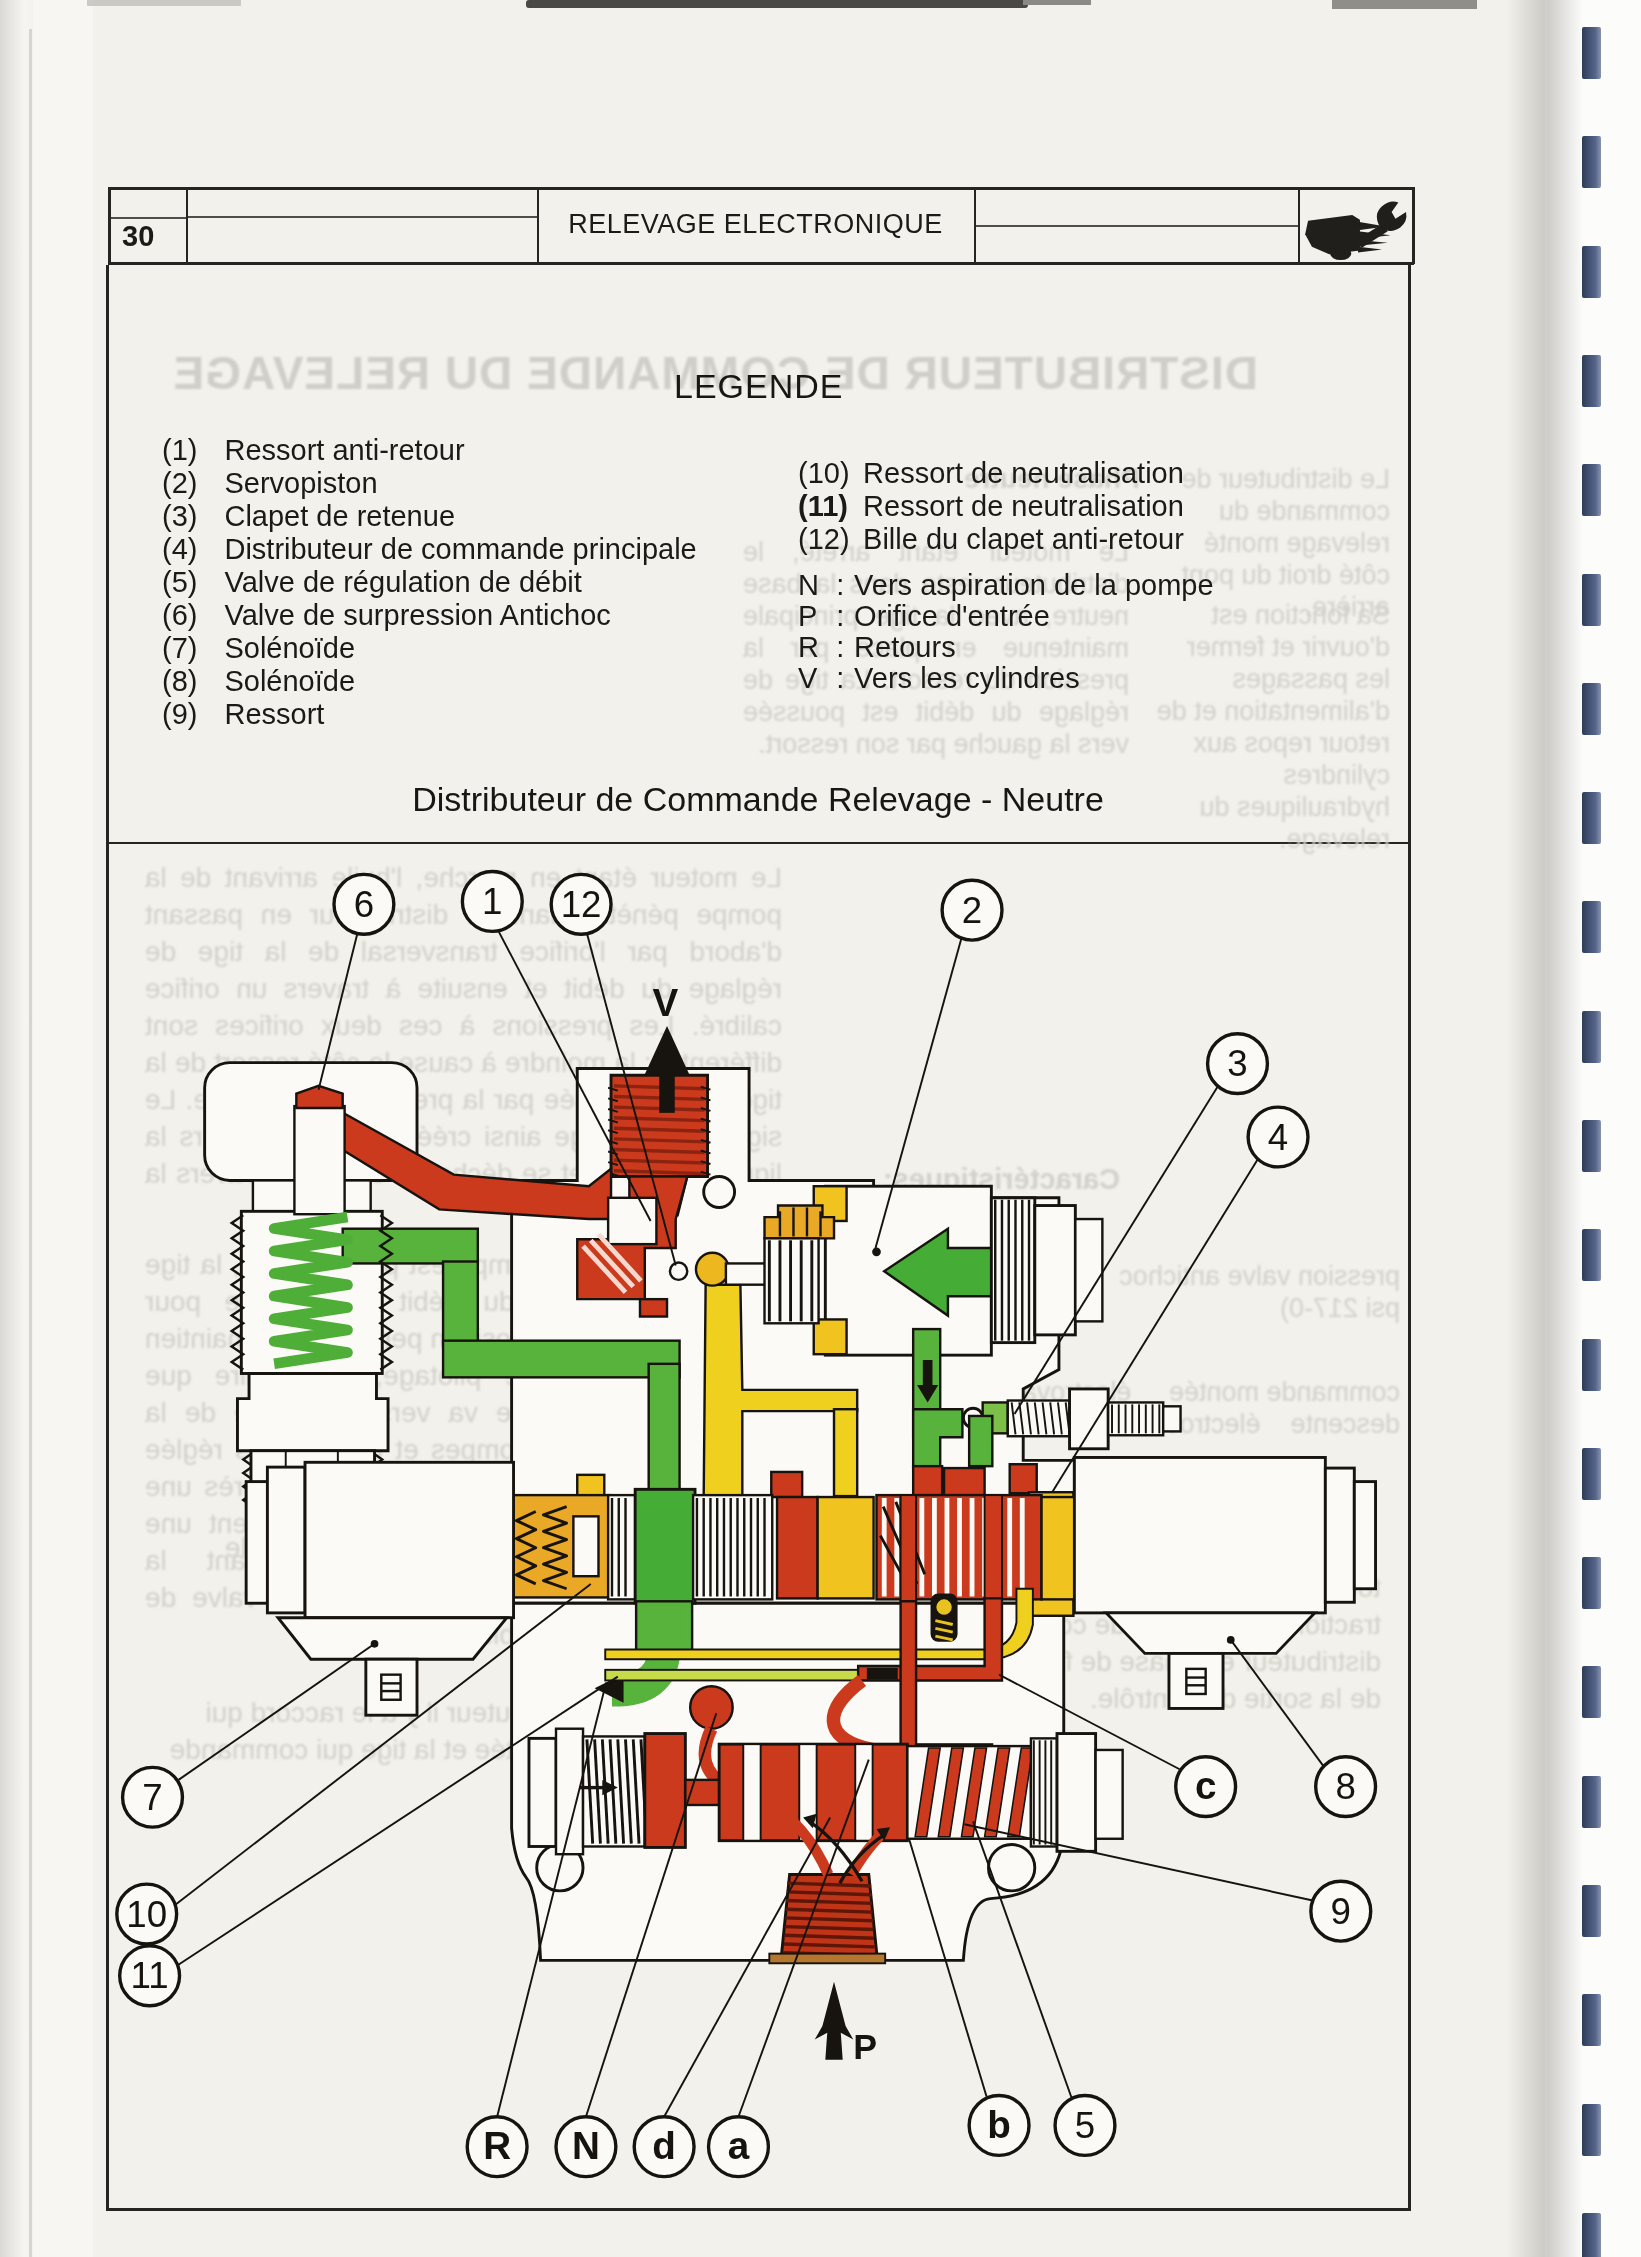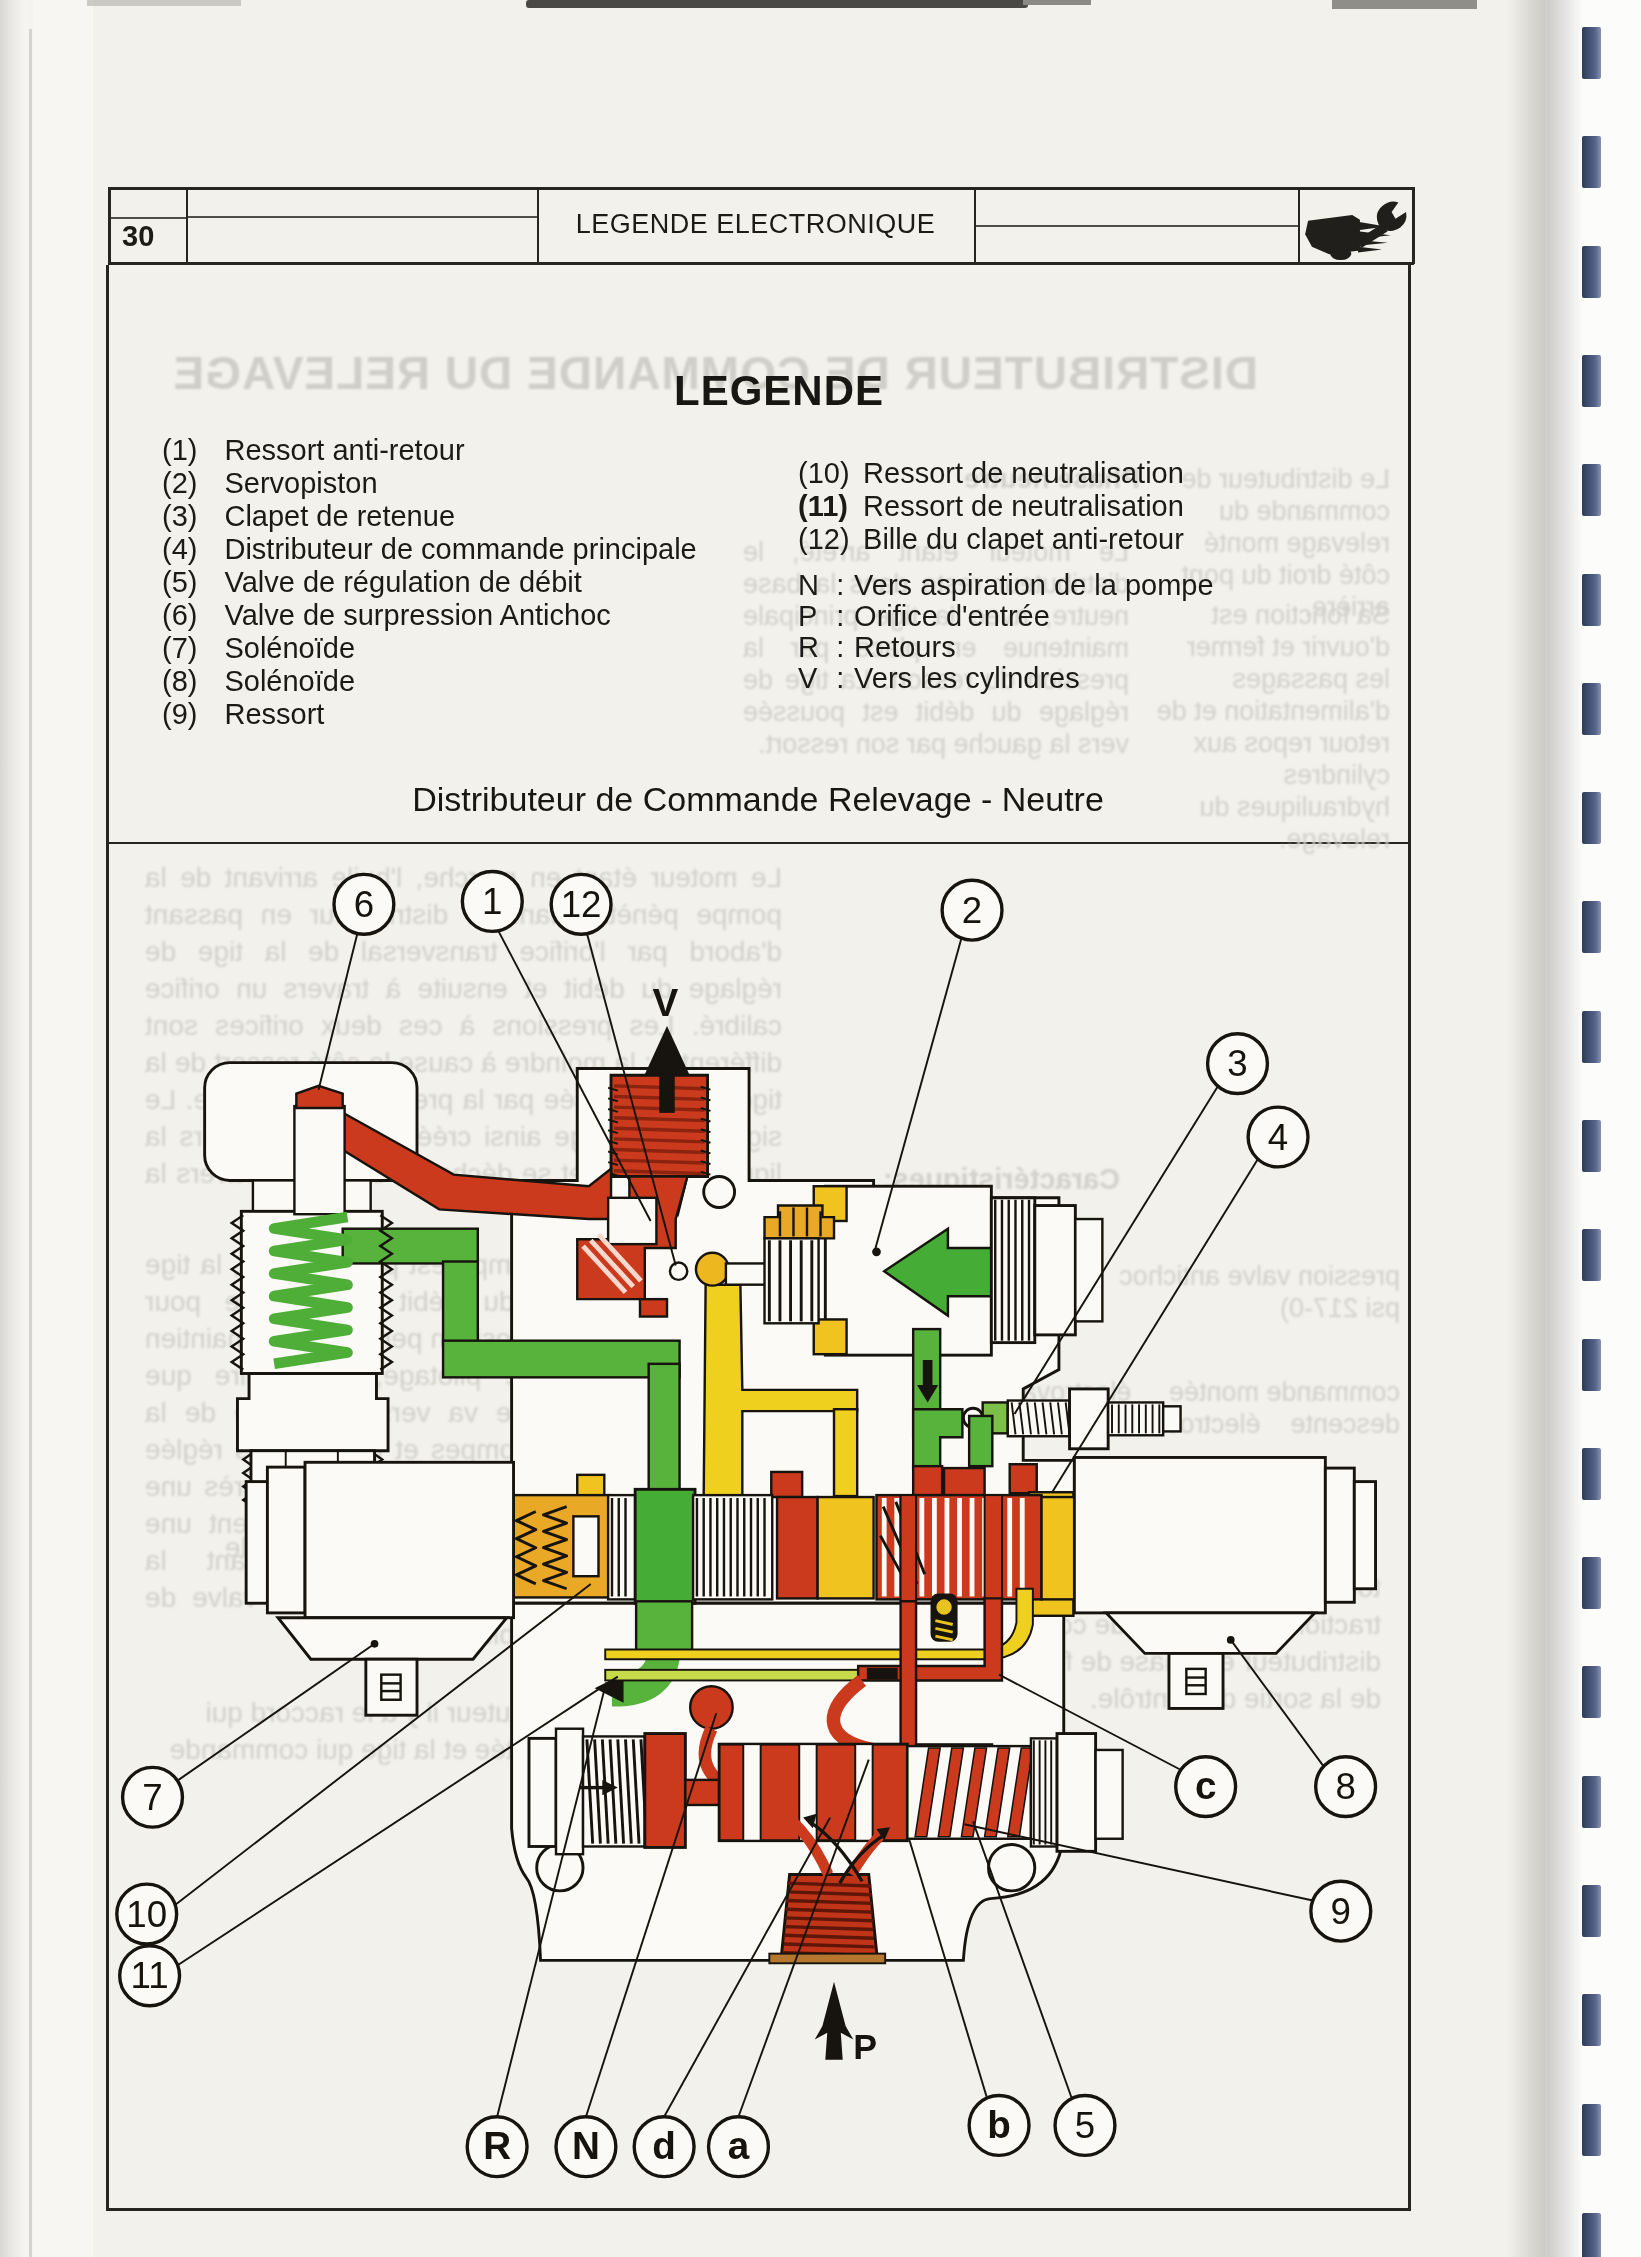--- a/index.html
+++ b/index.html
@@ -66,21 +66,21 @@
 <div class="ln" style="left:537px;top:187px;width:1.9px;height:77px;"></div>
 <div class="ln" style="left:974px;top:187px;width:1.9px;height:77px;"></div>
 <div class="ln" style="left:1298px;top:187px;width:1.9px;height:77px;"></div>
 
 <div class="ln" style="left:111px;top:217px;width:75px;height:1.9px;opacity:.8;"></div>
 <div class="ln" style="left:188px;top:216px;width:349px;height:1.9px;opacity:.8;"></div>
 <div class="ln" style="left:976px;top:225px;width:322px;height:1.9px;opacity:.8;"></div>
 
 <div class="abs" style="left:122px;top:220px;font-size:29px;font-weight:bold;color:#1c1b18;">30</div>
 
-<div class="abs" style="left:537px;top:209px;width:437px;text-align:center;font-size:27px;color:#1c1b18;letter-spacing:0.5px;">LEGENDE ELECTRONIQUE</div>
+<div class="abs" style="left:537px;top:209px;width:437px;text-align:center;font-size:27px;color:#1c1b18;letter-spacing:0.5px;">RELEVAGE ELECTRONIQUE</div>
 
 <svg class="abs" style="left:1300px;top:190px;" width="116" height="73" viewBox="0 0 120 76">
   <path d="M8,32 L54,26 L62,31 L62,63 L30,67 L12,59 L5,46 Z" fill="#201f1c"></path>
   <path d="M60,33 L89,38 L60,42 Z" fill="#201f1c"></path>
   <path d="M60,43 L94,47 L60,51 Z" fill="#201f1c"></path>
   <path d="M60,52 L91,55 L60,58 Z" fill="#201f1c"></path>
   <path d="M60,59 L85,62 L60,65 Z" fill="#201f1c"></path>
   <g transform="translate(-2,6)">
   <path d="M58,48 L86,30 L93,37 L66,54 Z" fill="#201f1c"></path>
   <path d="M84,31 Q78,19 87,11 Q95,4 104,7 L97,17 L101,24 L112,17 Q114,27 106,33 Q97,39 90,35 Z" fill="#201f1c"></path>
@@ -103,21 +103,21 @@
   <div class="bleedn" style="left:145px;top:859px;width:637px;font-size:28px;line-height:37px;text-align:justify;">Le moteur étant en marche, l'huile arrivant de la pompe pénètre dans le distributeur en passant d'abord par l'orifice transversal de la tige de réglage du débit et ensuite à travers un orifice calibré. Les pressions à ces deux orifices sont différentes; la moindre à cause le côté ressort de la tige son intéressée par la pression hydraulique. Le signal de pilotage ainsi créé se décharge vers la ligne principale et se décharge ensuite à travers la ligne de retour.</div>
   <div class="bleedn" style="left:145px;top:1246px;width:541px;font-size:28px;line-height:37px;text-align:justify;">Lorsque la pompe est programmée, la tige de réglage du débit se déplace pour prendre une position permettant le maintien du signal de pilotage; c'est-à-dire que l'huile pompée va vers la charge de la charge des pompes et chaque fois réglée en mais et ensuite vers neutre après une manoeuvre de descente, on obtient une position de décharge réduisant la température du solénoïde et la valve de montée du débit.</div>
   <div class="bleedn" style="left:801px;top:1163px;width:319px;font-size:29px;font-weight:bold;">Caractéristiques:</div>
   <div class="bleedn" style="left:801px;top:1260px;width:599px;font-size:27px;line-height:32px;">pression valve antichoc &nbsp;&nbsp; 200 bars 134-0 (2900 psi 217-0)</div>
   <div class="bleedn" style="left:801px;top:1376px;width:599px;font-size:27px;line-height:32px;">commande montée &nbsp;&nbsp;&nbsp; électrovalve L commande descente &nbsp;&nbsp; électrovalve M</div>
   <div class="bleedn" style="left:821px;top:1569px;width:560px;font-size:28px;line-height:37px;">tous les raccords des niveaux à deux tractions permettent de commander le distributeur en phase de fonctionnement ou de la sortie du contrôle.</div>
   <div class="bleedn" style="left:145px;top:1492px;width:676px;font-size:28px;line-height:37px;">à les 3 valve de frein de la remorque reliée au montant les distributeurs auxiliaires sont dans le circuit à haut débit.</div>
   <div class="bleedn" style="left:145px;top:1694px;width:599px;font-size:28px;line-height:37px;">Au début du distributeur il y a le raccord qui commande la montée et la tige qui commande la descente.</div>
 </div>
 
-<div class="abs" style="left:674px;top:367px;font-size:42px;font-weight:bold;color:#181714;letter-spacing:1px;">LEGENDE</div>
+<div class="abs" style="left:674px;top:367px;font-size:34px;font-weight:normal;color:#181714;letter-spacing:1px;">LEGENDE</div>
 
 <div id="legL" class="abs" style="left:162px;top:434px;font-size:30px;color:#1b1a17;line-height:33px;">
     <table style="border-collapse:collapse;font-size:29px;">
       <tbody>
         <tr>
           <td style="padding:0;vertical-align:top;line-height:33px;">(1)</td>
           <td style="padding:0 0 0 27px;line-height:33px;">Ressort anti-retour</td>
         </tr>
         <tr>
           <td style="padding:0;vertical-align:top;line-height:33px;">(2)</td>

